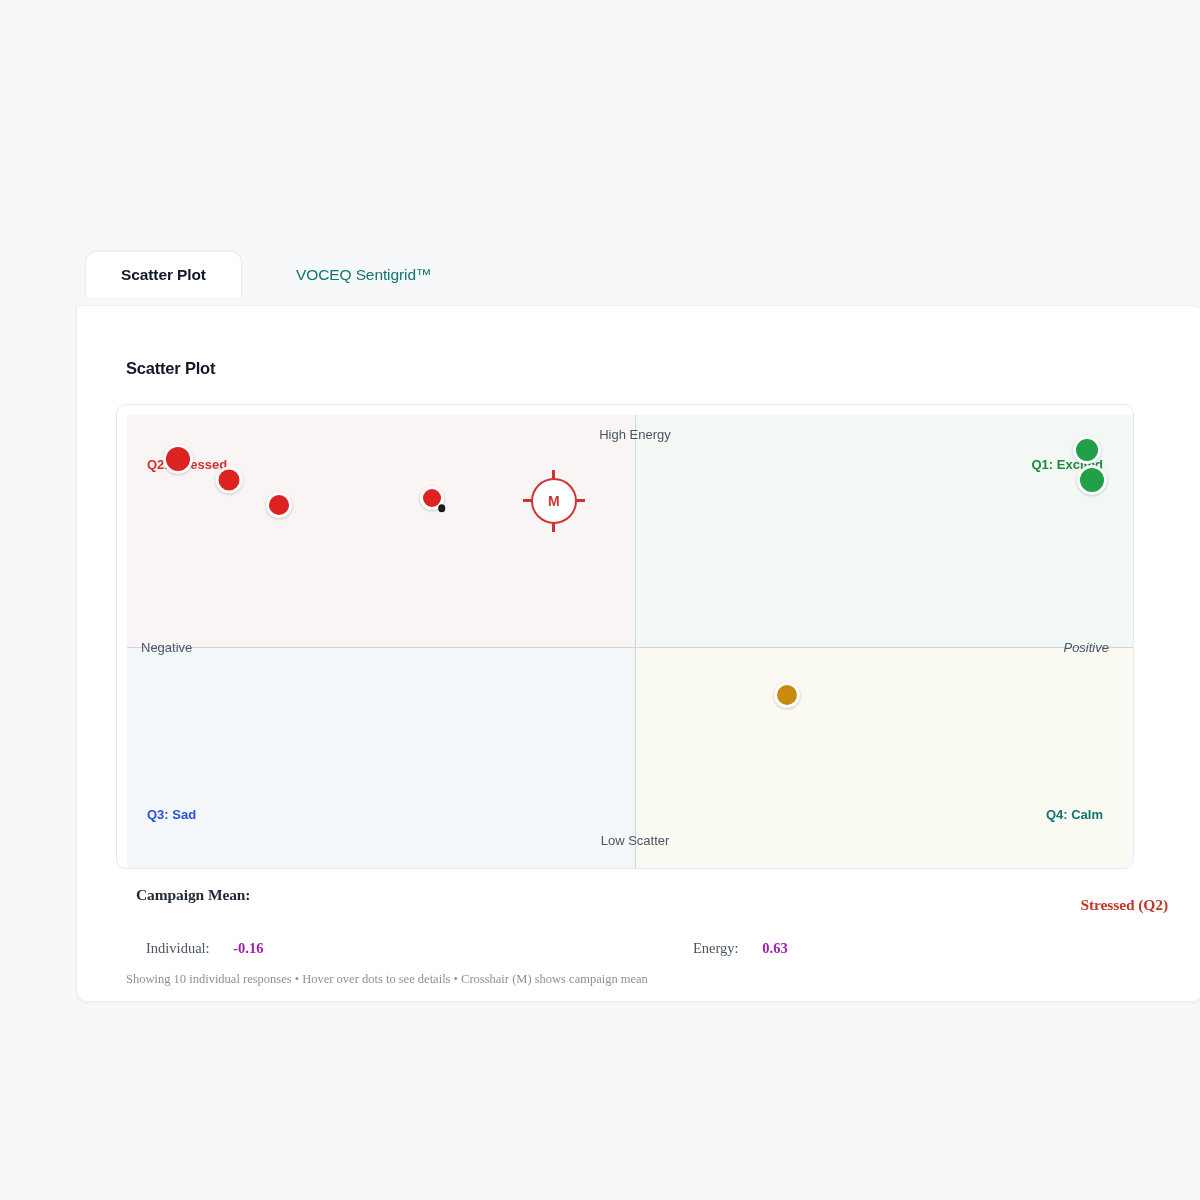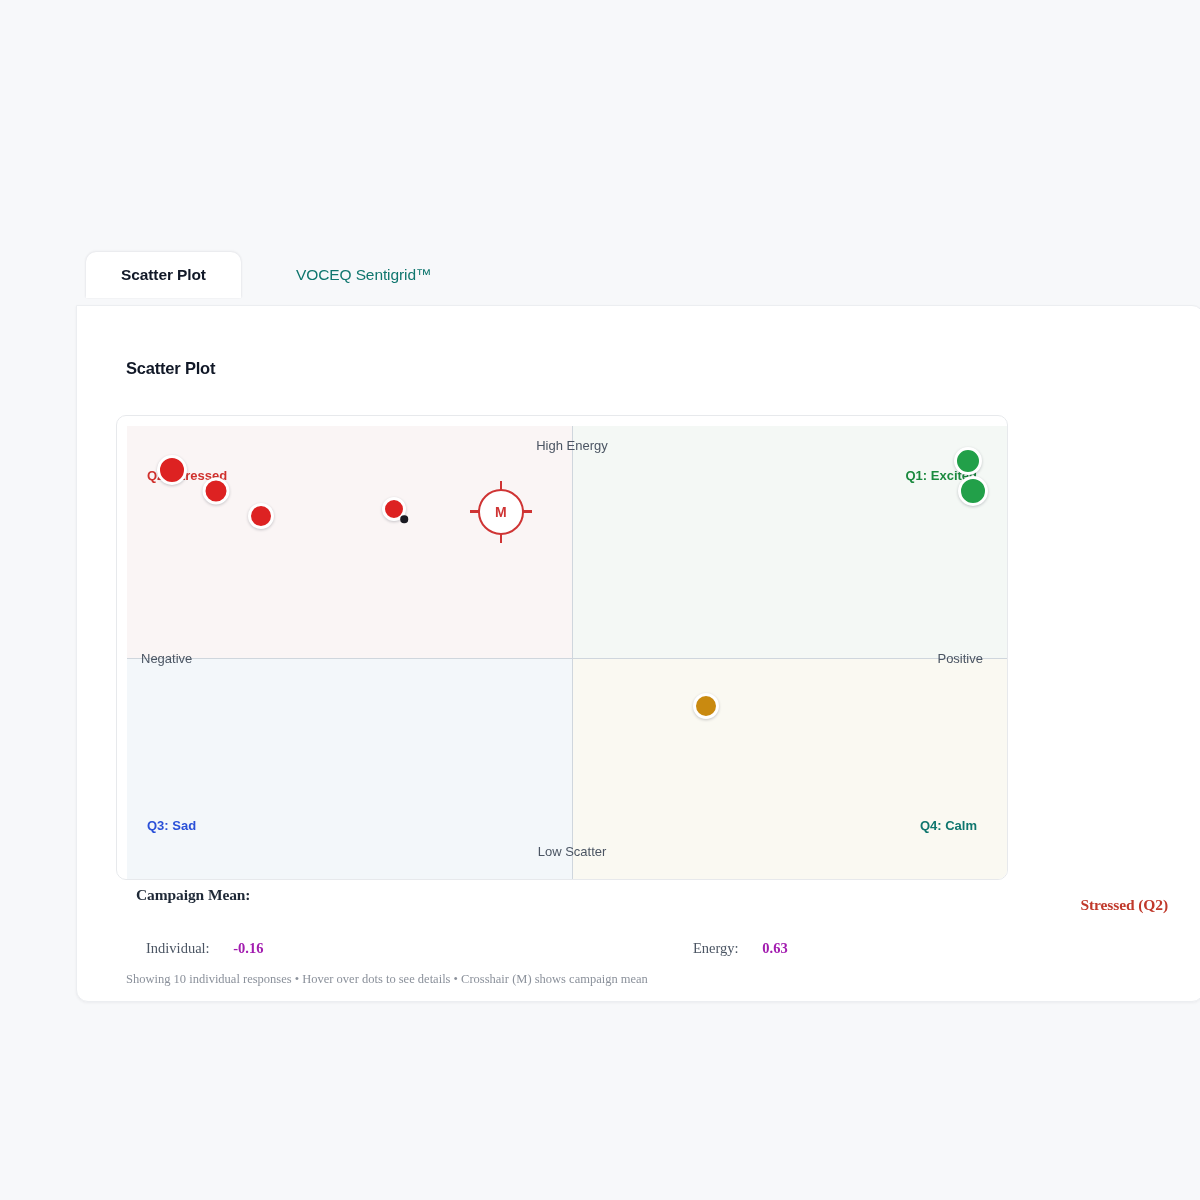--- a/index.html
+++ b/index.html
@@ -54,43 +54,43 @@
     font-size: 16.5px; font-weight: 700; color: #111827;
     letter-spacing: -0.2px;
   }
   .card-sub {
     font-size: 13.5px; color: #6b7280; margin-top: 7px; line-height: 1.45;
   }
 
   
   .plot {
     position: absolute;
-    left: 29px; top: 99px;
-    width: 892px; height: 465px;
+    left: 29px; top: 88px;
+    width: 1018px; height: 465px;
     border: 1px solid #e7e9ec;
     border-radius: 10px;
     overflow: hidden;
   }
   .quad { position: absolute; }
   .q2 { left: 0;    top: 0;    width: 50%; height: 50%; background: #faf5f5; }
   .q1 { left: 50%;  top: 0;    width: 50%; height: 50%; background: #f4f8f5; }
   .q3 { left: 0;    top: 50%;  width: 50%; height: 50%; background: #f3f7fa; }
   .q4 { left: 50%;  top: 50%;  width: 50%; height: 50%; background: #faf9f2; }
 
   .axis-v { position: absolute; left: 50%; top: 0; width: 1px; height: 100%; background: #cfd6dd; }
   .axis-h { position: absolute; left: 0; top: 50%; width: 100%; height: 1px; background: #cfd6dd; }
 
   .ax-label {
     position: absolute; font-size: 13px; color: #4b5563;
     background: transparent; white-space: nowrap;
   }
   .ax-high { left: 50%; transform: translateX(-50%); top: 12px; }
   .ax-low  { left: 50%; transform: translateX(-50%); bottom: 10px; }
   .ax-neg  { left: 14px; top: 50%; transform: translateY(-50%); }
-  .ax-pos  { right: 14px; top: 50%; transform: translateY(-50%); }
+  .ax-pos  { right: 14px; top: 50%; transform: translateY(-50%); font-style: italic; }
 
   .quad-label {
     position: absolute; font-size: 13px; font-weight: 700; white-space: nowrap;
   }
   .ql-q2 { left: 20px;  top: 42px;  color: #d0312d; }
   .ql-q1 { right: 20px; top: 42px;  color: #1b8a3f; }
   .ql-q3 { left: 20px;  bottom: 36px; color: #2a50d8; }
   .ql-q4 { right: 20px; bottom: 36px; color: #0f766e; }
 
   

